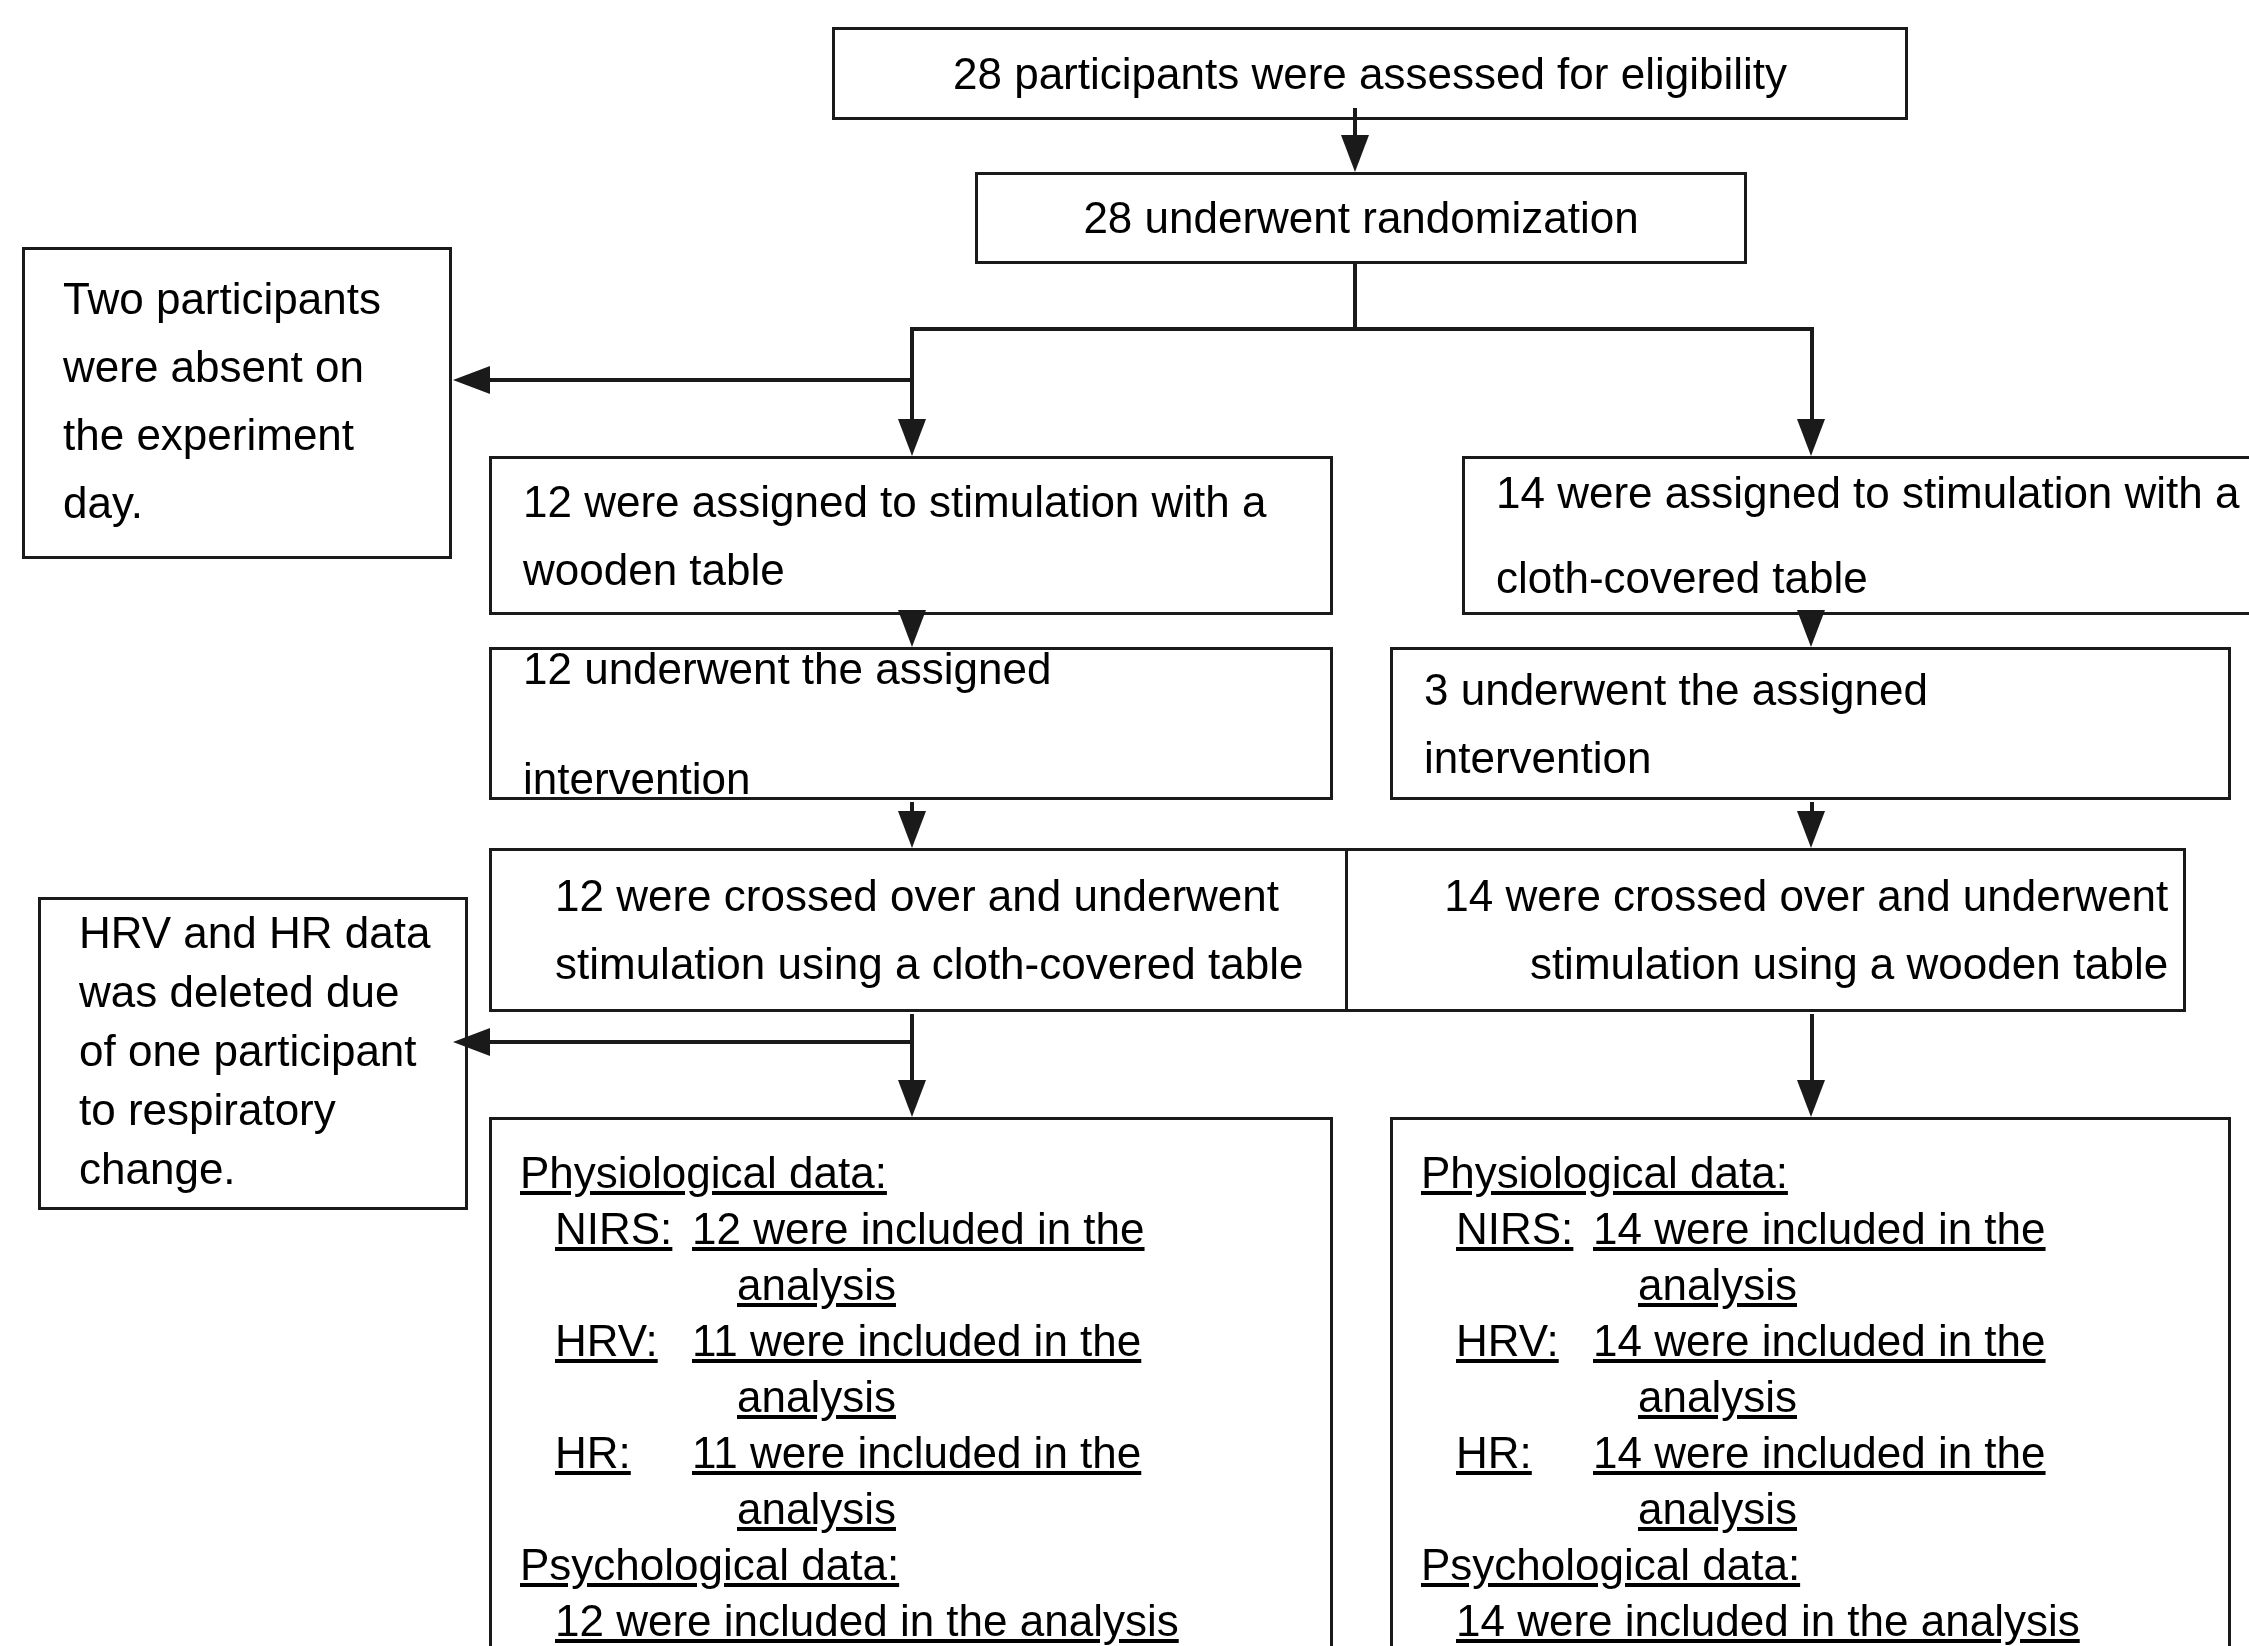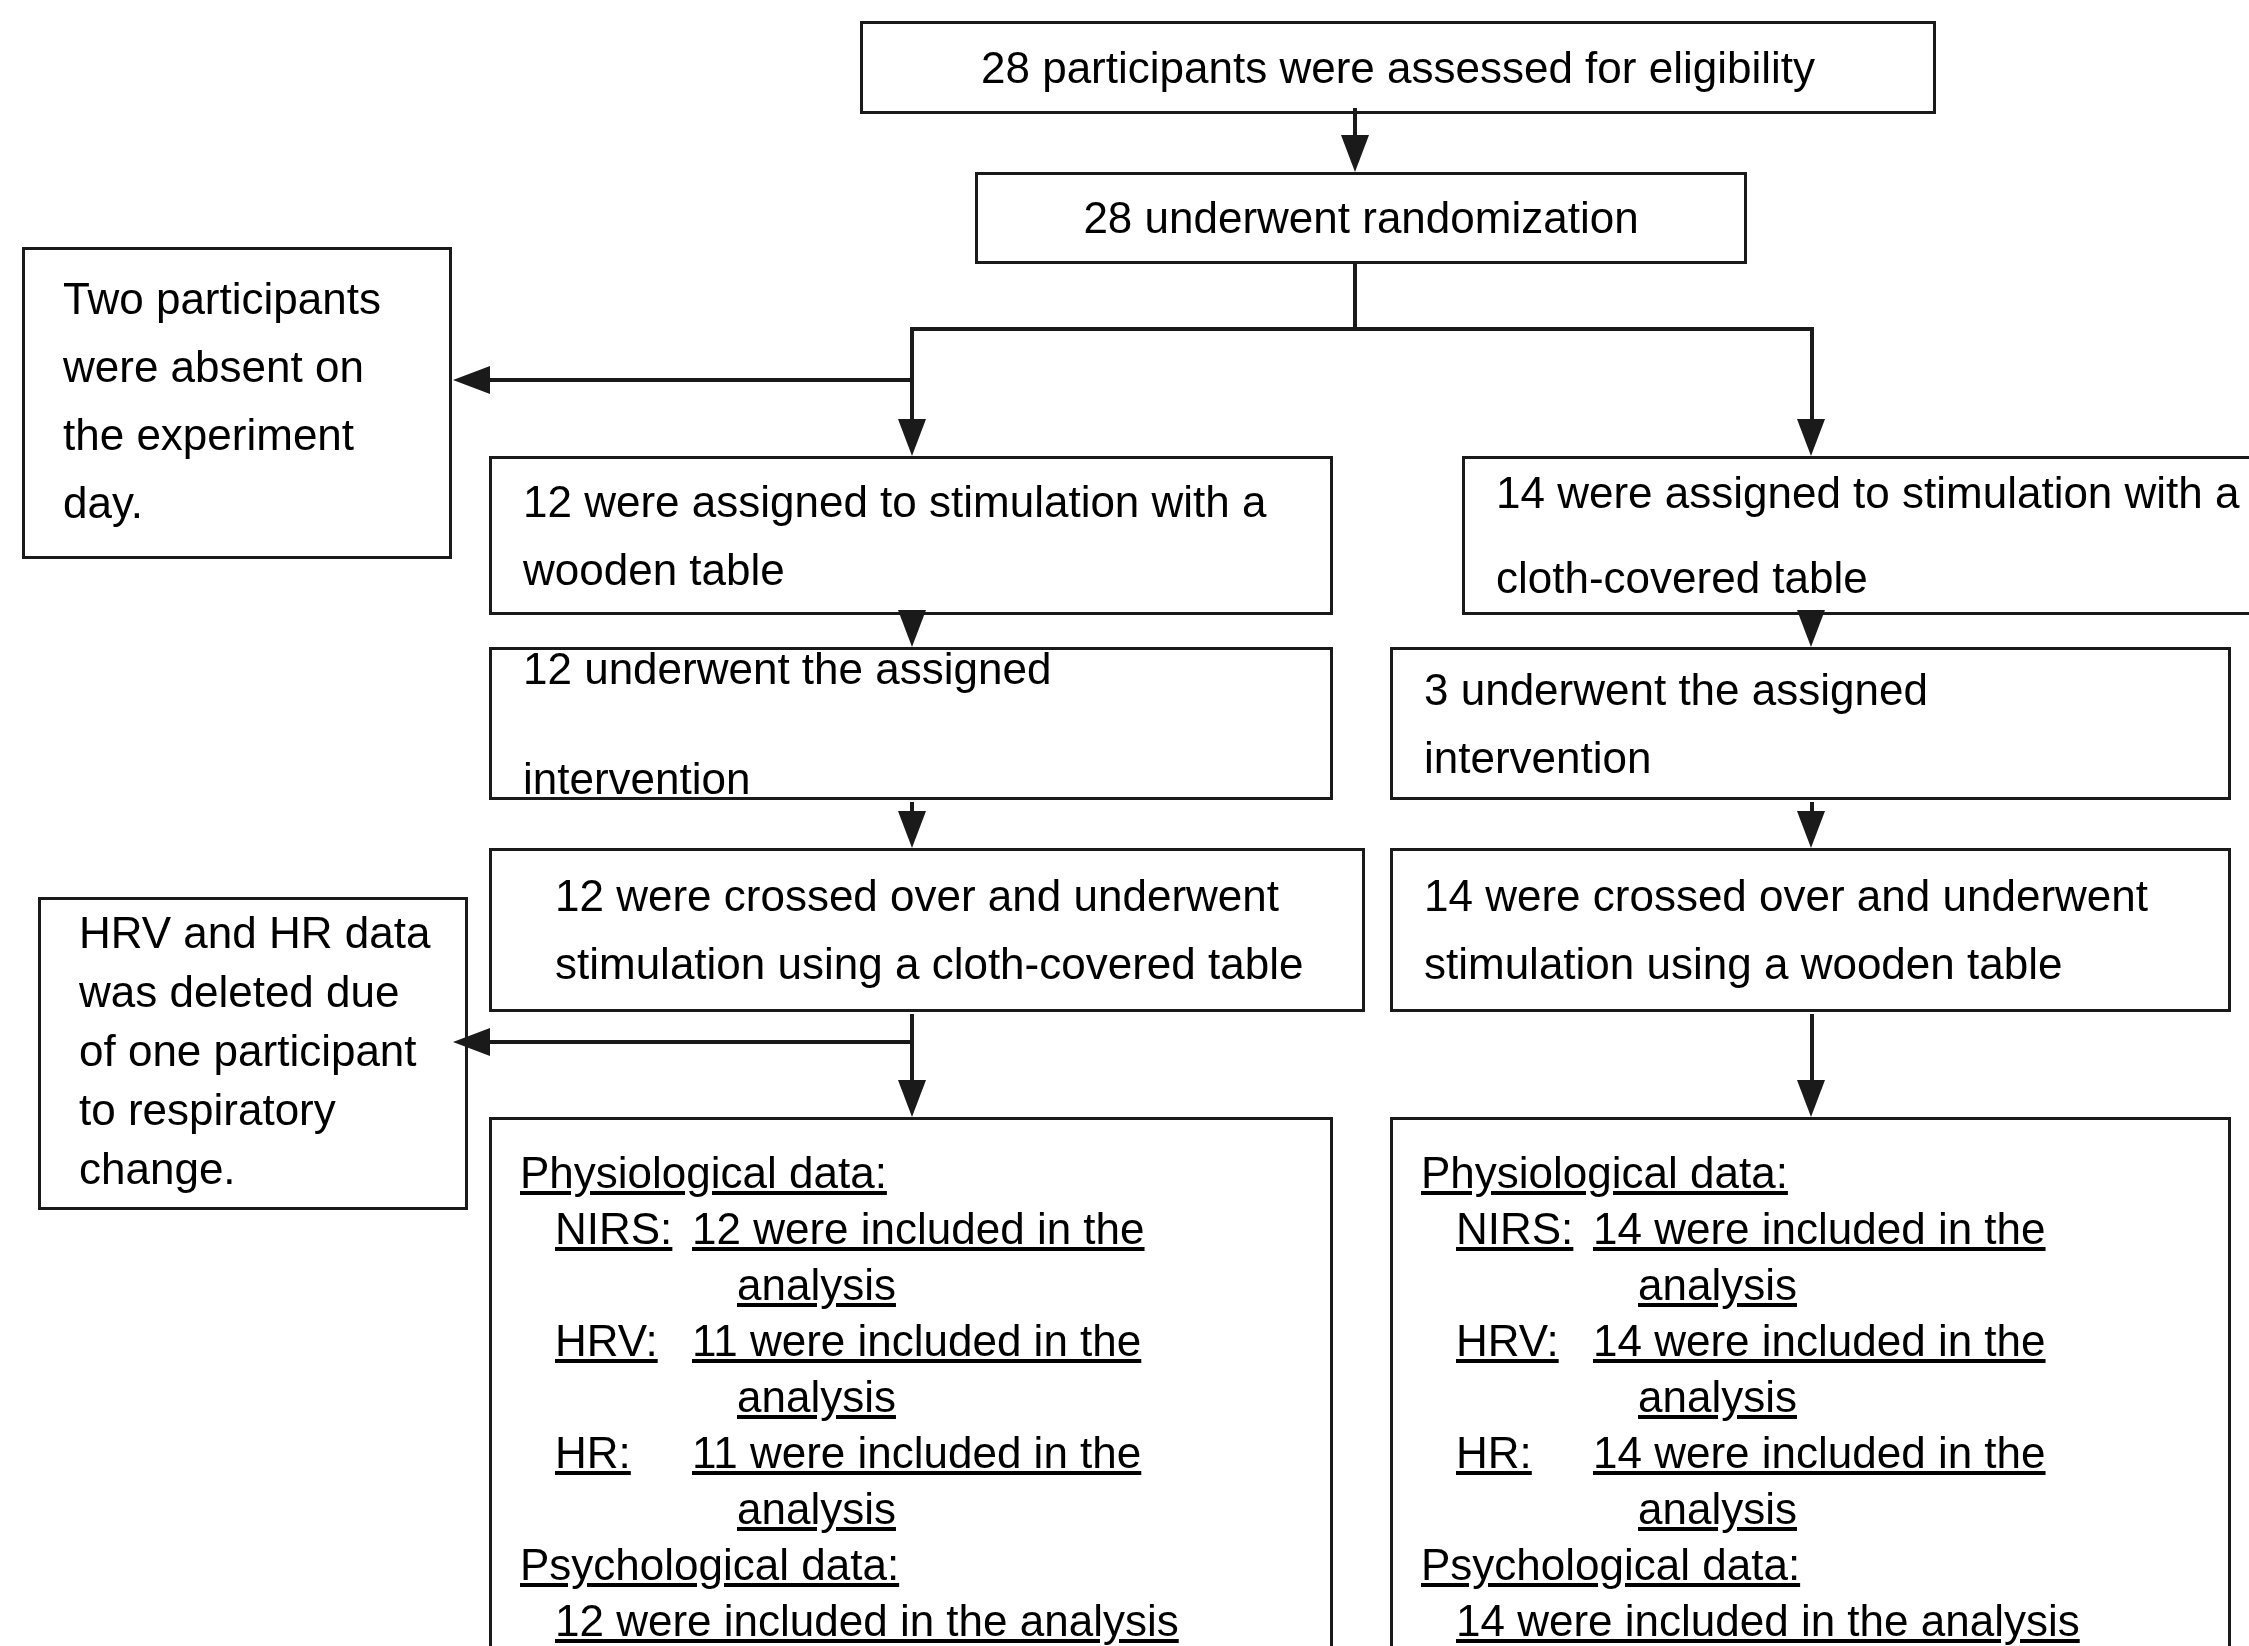--- a/index.html
+++ b/index.html
@@ -31,30 +31,30 @@
     border-top:37px solid #1a1a1a;
   }
   .arr-left{
     position:absolute;width:0;height:0;
     border-top:14px solid transparent;
     border-bottom:14px solid transparent;
     border-right:37px solid #1a1a1a;
   }
 
   
-  #boxA{left:832px;top:21px;width:1070px;height:87px;margin-left:28px;}
+  #boxA{left:832px;top:27px;width:1070px;height:87px;}
   #boxB{left:975px;top:172px;width:766px;height:86px;}
   #boxL1{left:22px;top:247px;width:424px;height:291px;padding-top:14.7px;}
   #boxL2{left:22px;top:897px;width:424px;height:304px;padding-top:3px;line-height:59px;margin-left:16px;}
   #boxC1{left:489px;top:456px;width:838px;height:153px;}
   #boxC2{left:1462px;top:456px;width:835px;height:153px;justify-content:space-between;}
   #boxD1{left:489px;top:647px;width:838px;height:147px;gap:42px;}
   #boxD2{left:1390px;top:647px;width:835px;height:147px;}
   #boxE1{left:489px;top:848px;width:838px;height:158px;padding-left:32px;}
-  #boxE2{left:1390px;top:848px;width:835px;height:158px;}
+  #boxE2{left:1345px;top:848px;width:835px;height:158px;align-items:flex-end;}
   #boxF1{left:489px;top:1117px;width:838px;height:505px;}
   #boxF2{left:1390px;top:1117px;width:835px;height:505px;}
 
   
   .fbox{line-height:56px;padding-top:25px;text-decoration:underline;}
   .f-header{padding-left:28px;}
   .f-item-row{display:flex;padding-left:63px;}
   .f-item-label{width:137px;flex:none;}
   .f-item-line2{padding-left:245px;}
   .f-psych-line{padding-left:63px;}

